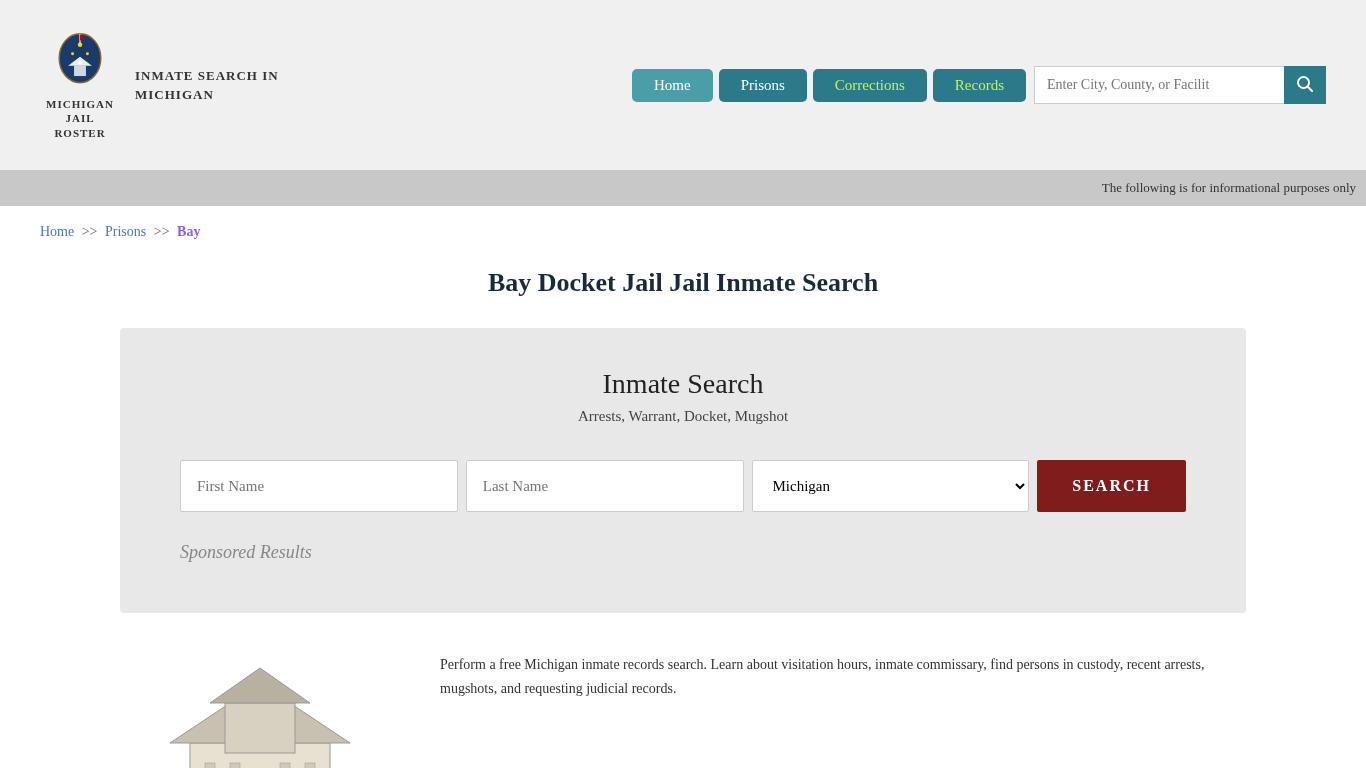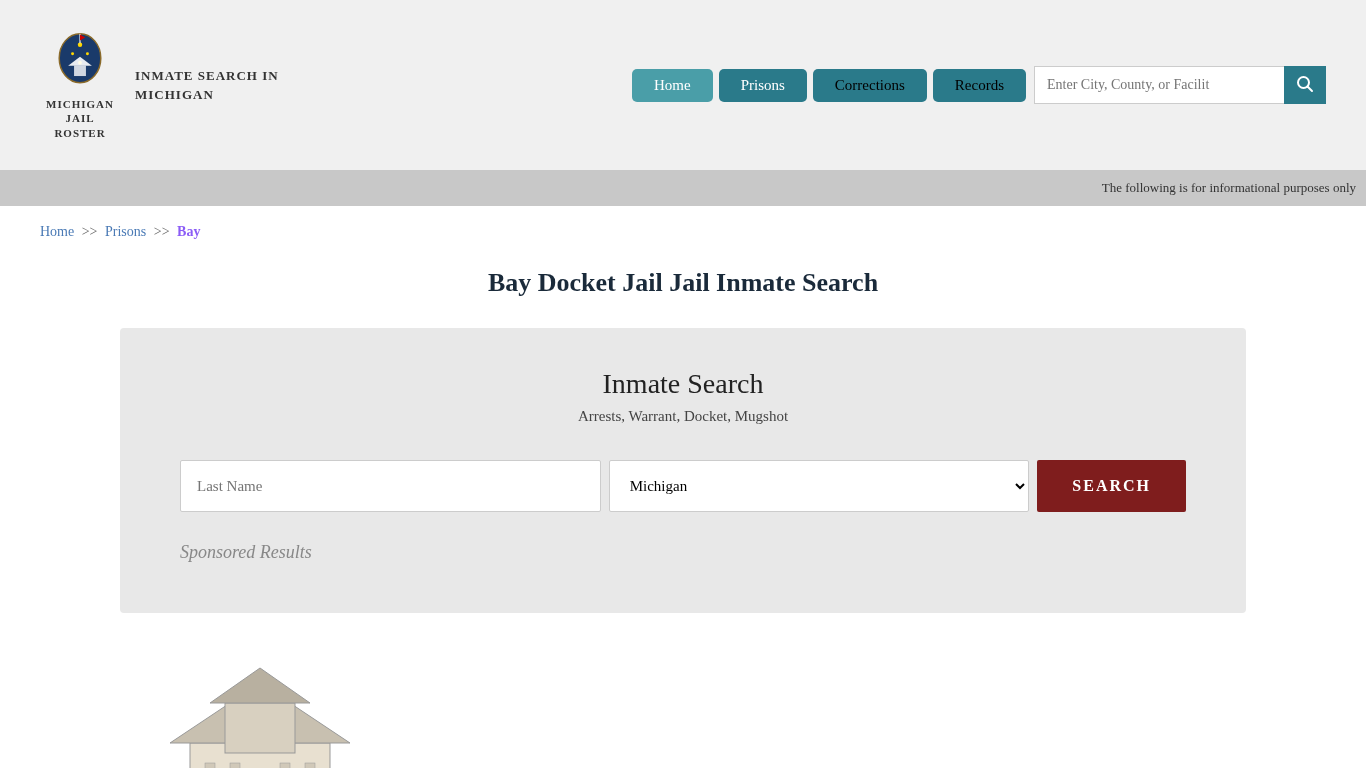--- a/index.html
+++ b/index.html
@@ -65,21 +65,21 @@
     .nav-btn-home {
       background: #4a9ea8;
       color: #fff;
     }
     .nav-btn-active {
       background: #2a7a8a;
       color: #fff;
     }
     .nav-btn-normal {
       background: #2a7a8a;
-      color: #000000;
+      color: #bef264;
     }
     .search-bar {
       display: flex;
       align-items: center;
     }
     .search-input {
       width: 250px;
       padding: 8px 12px;
       border: 1px solid #ccc;
       border-right: none;
@@ -290,20 +290,21 @@
   <span class="breadcrumb-sep">&gt;&gt;</span>
   <span class="breadcrumb-current">Bay</span>
 </div>
 
 <h1 class="page-title">Bay Docket Jail Jail Inmate Search</h1>
 
 <section class="search-section">
   <h2 class="search-section-title">Inmate Search</h2>
   <p class="search-section-subtitle">Arrests, Warrant, Docket, Mugshot</p>
   <div class="search-form">
+    <input class="form-input" type="text" placeholder="First Name" style="">
     <input class="form-input" type="text" placeholder="Last Name" style="">
     <select class="form-select" id="state-select"><option value="Alabama">Alabama</option><option value="Alaska">Alaska</option><option value="Arizona">Arizona</option><option value="Arkansas">Arkansas</option><option value="California">California</option><option value="Colorado">Colorado</option><option value="Connecticut">Connecticut</option><option value="Delaware">Delaware</option><option value="Florida">Florida</option><option value="Georgia">Georgia</option><option value="Hawaii">Hawaii</option><option value="Idaho">Idaho</option><option value="Illinois">Illinois</option><option value="Indiana">Indiana</option><option value="Iowa">Iowa</option><option value="Kansas">Kansas</option><option value="Kentucky">Kentucky</option><option value="Louisiana">Louisiana</option><option value="Maine">Maine</option><option value="Maryland">Maryland</option><option value="Massachusetts">Massachusetts</option><option value="Michigan" selected="">Michigan</option><option value="Minnesota">Minnesota</option><option value="Mississippi">Mississippi</option><option value="Missouri">Missouri</option><option value="Montana">Montana</option><option value="Nebraska">Nebraska</option><option value="Nevada">Nevada</option><option value="New Hampshire">New Hampshire</option><option value="New Jersey">New Jersey</option><option value="New Mexico">New Mexico</option><option value="New York">New York</option><option value="North Carolina">North Carolina</option><option value="North Dakota">North Dakota</option><option value="Ohio">Ohio</option><option value="Oklahoma">Oklahoma</option><option value="Oregon">Oregon</option><option value="Pennsylvania">Pennsylvania</option><option value="Rhode Island">Rhode Island</option><option value="South Carolina">South Carolina</option><option value="South Dakota">South Dakota</option><option value="Tennessee">Tennessee</option><option value="Texas">Texas</option><option value="Utah">Utah</option><option value="Vermont">Vermont</option><option value="Virginia">Virginia</option><option value="Washington">Washington</option><option value="West Virginia">West Virginia</option><option value="Wisconsin">Wisconsin</option><option value="Wyoming">Wyoming</option></select>
     <button class="form-search-btn">SEARCH</button>
   </div>
   <div class="sponsored-results">Sponsored Results</div>
 </section>
 
 <div class="bottom-section">
   <div class="bottom-image">
     <svg width="260" height="190" viewBox="0 0 260 190">
@@ -326,13 +327,14 @@
 
       <rect x="78" y="115" width="15" height="20" fill="#aac" stroke="#999" stroke-width="0.5"></rect>
       <rect x="103" y="115" width="15" height="20" fill="#aac" stroke="#999" stroke-width="0.5"></rect>
       <rect x="142" y="115" width="15" height="20" fill="#aac" stroke="#999" stroke-width="0.5"></rect>
       <rect x="167" y="115" width="15" height="20" fill="#aac" stroke="#999" stroke-width="0.5"></rect>
 
       <rect x="90" y="185" width="80" height="5" fill="#bbb"></rect>
       <rect x="80" y="188" width="100" height="2" fill="#aaa"></rect>
     </svg>
   </div>
+  <div class="bottom-text">Perform a free Michigan inmate records search. Learn about visitation hours, inmate commissary, find persons in custody, recent arrests, mugshots, and requesting judicial records.</div>
 </div>
 
 </body></html>

